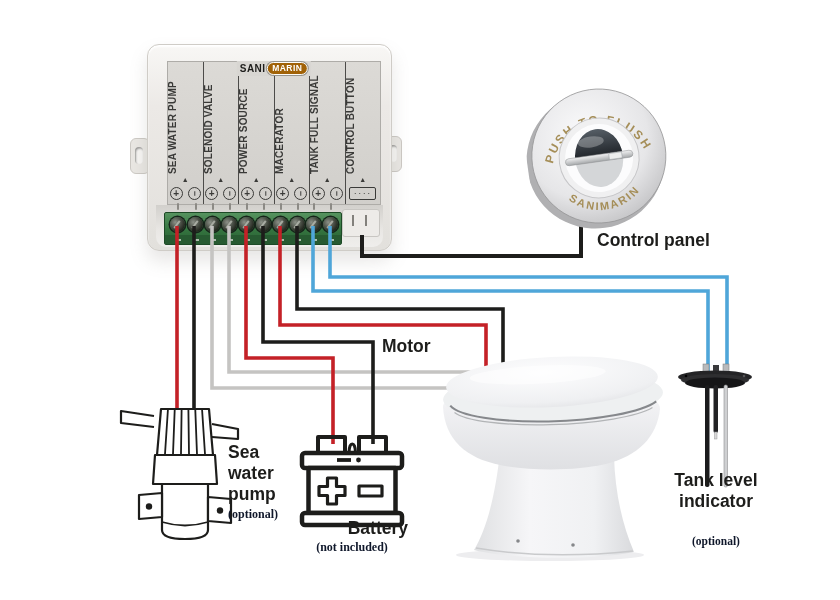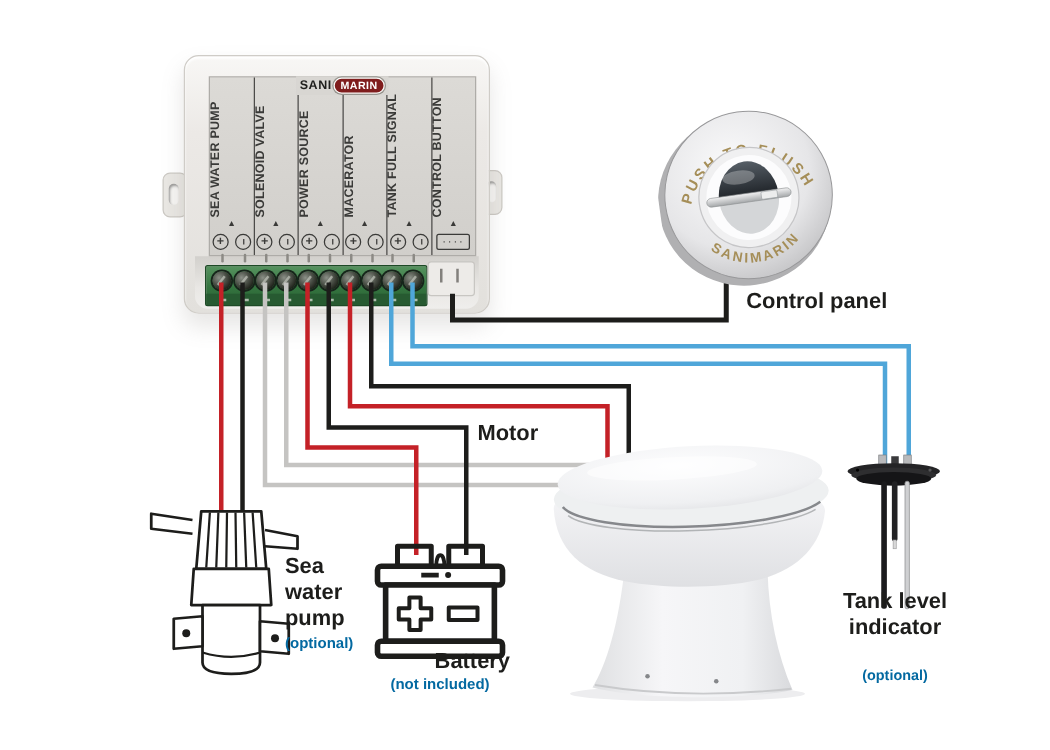--- a/index.html
+++ b/index.html
@@ -30,21 +30,21 @@
   .pcirc{width:13px;height:13px;box-sizing:border-box;border:1.7px solid #3a3a38;border-radius:50%;
         display:flex;align-items:center;justify-content:center;font-size:10px;font-weight:700;
         color:#3a3a38;line-height:1;}
   .pcirc .vert{display:inline-block;transform:rotate(90deg);font-size:9px;}
   .conn-rect{width:27px;height:13px;box-sizing:border-box;border:1.7px solid #3a3a38;border-radius:2px;
         display:flex;align-items:center;justify-content:center;font-size:9px;letter-spacing:1.5px;
         color:#3a3a38;line-height:0;padding-bottom:1px;}
   .brand{position:absolute;top:1px;left:50%;transform:translateX(-50%);display:flex;align-items:center;
         gap:1px;background:#d8d6d2;padding:0 3px;height:15px;z-index:2;margin-top:15px;}
   .brand-left{font-size:10px;font-weight:800;color:#1e1e1c;letter-spacing:.4px;}
-  .brand-right{font-size:8.5px;font-weight:800;color:#fff;background:#7f1d1d;border:1px solid #fbfbf9;
+  .brand-right{font-size:8.5px;font-weight:800;color:#fff;background:#a16207;border:1px solid #fbfbf9;
         box-shadow:0 0 0 1px #96948e;border-radius:7px;padding:0px 5px 1px 5px;letter-spacing:.4px;}
   .vent{position:absolute;width:2px;height:7px;background:#8c8a85;border-radius:1px;top:158px;}
   .gblock{position:absolute;left:16px;top:167px;width:178px;height:33px;border-radius:2px;
         background:linear-gradient(180deg,#56935f 0%,#34743f 55%,#2a6134 100%);
         border:1px solid #1d4a26;box-sizing:border-box;}
   .gstrip{position:absolute;left:0;bottom:0;width:100%;height:9px;background:#275a31;}
   .gtick{position:absolute;bottom:3px;width:4px;height:2px;background:#e8e8e4;opacity:.7;}
   .screw{position:absolute;width:15px;height:15px;border-radius:50%;z-index:15;
         background:radial-gradient(circle at 35% 35%, #8b9087 0%, #4a4f46 42%, #1a1e16 78%);
         box-shadow:0 0 0 1.5px #16241a;}
@@ -56,21 +56,21 @@
 
   
   .wire-layer{left:0;top:0;z-index:30;pointer-events:none;}
 
   
   .comp{z-index:40;}
   .cpanel{left:527px;top:85px;width:144px;height:144px;transform:rotate(-8deg);}
 
   
   .lbl{z-index:50;color:#1d1d1b;font-weight:600;font-size:17.5px;line-height:21px;}
-  .note{z-index:50;color:#0369a1;font-weight:600;font-size:12px;line-height:14px;}
+  .note{z-index:50;color:#0f172a;font-weight:600;font-size:12px;line-height:14px;font-family:Liberation Serif, serif;}
   .lbl-cpanel{left:597px;top:230px;text-align:right;}
   .lbl-motor{left:382px;top:336px;}
   .lbl-pump{left:228px;top:442px;width:72px;}
   .note-pump{left:228px;top:507px;}
   .lbl-batt{left:296px;top:518px;width:112px;text-align:right;}
   .note-batt{left:296px;top:540px;width:112px;text-align:center;}
   .lbl-tank{left:658px;top:470px;width:116px;text-align:center;}
   .note-tank{left:658px;top:534px;width:116px;text-align:center;font-size:11.5px;}
 </style>
 </head>

